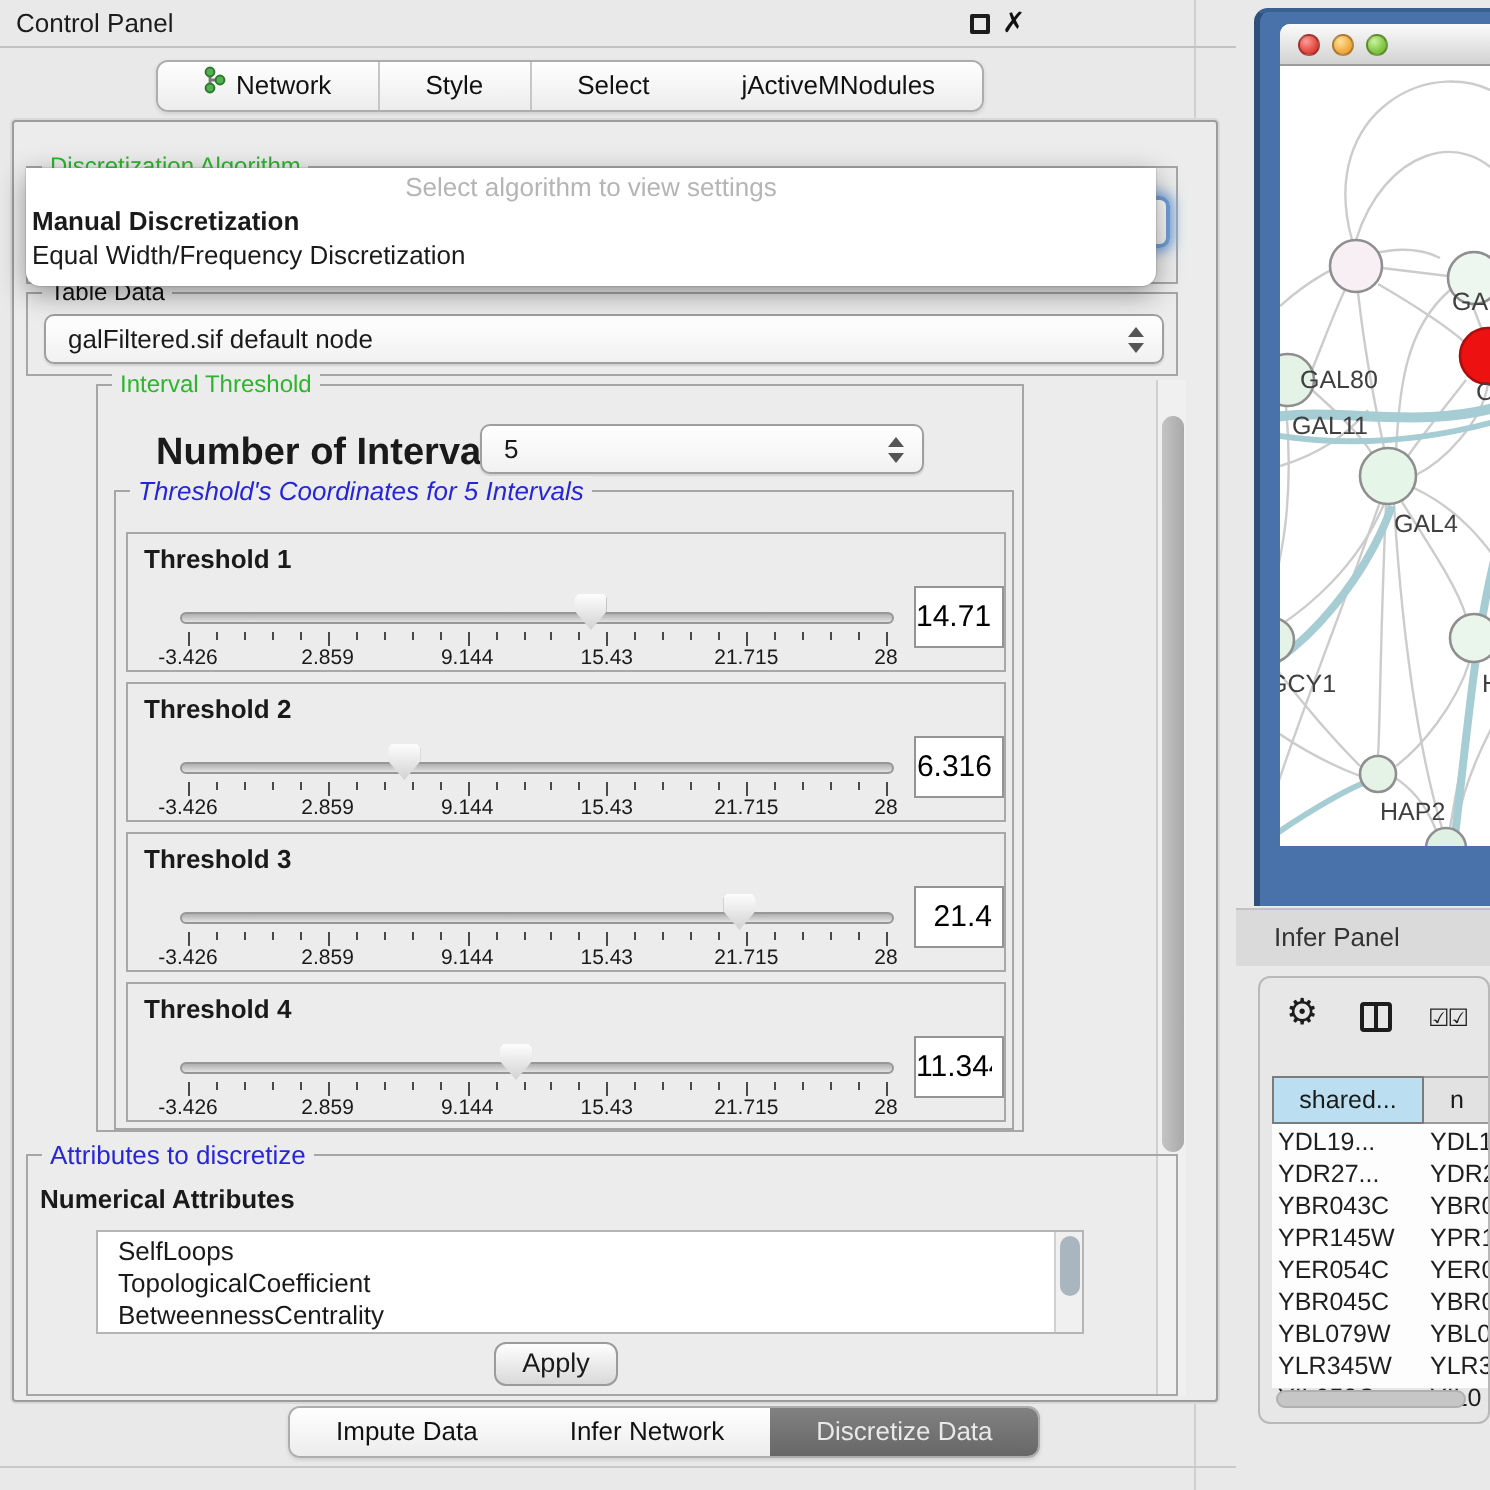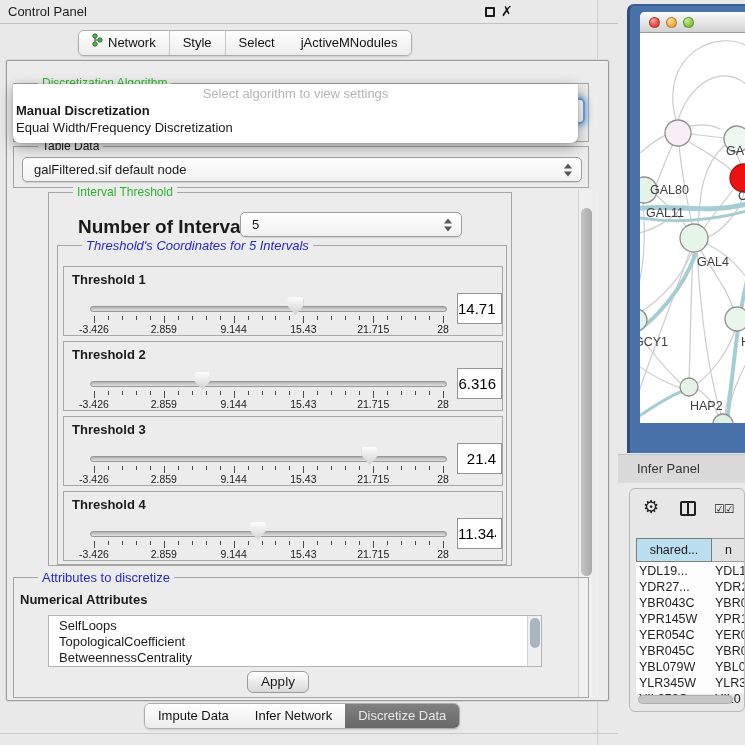--- a/index.html
+++ b/index.html
@@ -9,28 +9,28 @@
   .abs { position:absolute; }
 
   
   #cp { position:absolute; left:0; top:0; width:598px; height:745px; background:#e9e9e9; border-right:1px solid #cfcfcf; }
   #cp-titlebar { position:absolute; left:0; top:0; width:618px; height:24px; border-bottom:1px solid #c2c2c2; }
   #cp-title { position:absolute; left:8px; top:0; line-height:23px; font-size:13px; color:#1c1c1c; }
   #float-ic { position:absolute; left:485px; top:7px; width:10px; height:10px; border:2px solid #1c1c1c; border-radius:1px; }
   #close-ic { position:absolute; left:501px; top:3px; font-size:14px; font-weight:bold; color:#111; }
 
   .tabbar { position:absolute; display:flex; height:26px; border:1px solid #adadad; border-radius:6px; overflow:hidden; box-shadow:0 1px 2px rgba(0,0,0,.12); }
-  .tab { padding:0 13px; line-height:24px; font-size:13px; background:linear-gradient(#ffffff,#ececec); color:#111; display:flex; align-items:flex-start; gap:5px; }
+  .tab { padding:0 23px; line-height:24px; font-size:13px; background:linear-gradient(#ffffff,#ececec); color:#111; display:flex; align-items:flex-start; gap:5px; }
   .tab.sep { border-left:1px solid #c6c6c6; }
   .tab.sel { background:linear-gradient(#818181,#676767); color:#e9e9e9; }
 
   #main-panel { position:absolute; left:6px; top:60px; width:603px; height:641px; background:#ececec; border:1px solid #9c9c9c; border-radius:2px; box-shadow:0 0 0 1px #d9d9d9; }
 
   .grp { position:absolute; border:1px solid #a6a6a6; }
-  .grp-ttl { position:absolute; top:-8px; left:24px; background:#ececec; padding:0 4px; font-size:12px; white-space:nowrap; }
+  .grp-ttl { position:absolute; top:-8px; left:7px; background:#ececec; padding:0 4px; font-size:12px; white-space:nowrap; }
   .t-green { color:#2db52d; }
   .t-blue  { color:#2626d9; }
   .t-black { color:#111; }
 
   .combo { position:absolute; background:linear-gradient(#ffffff,#f1f1f1); border:1px solid #9f9f9f; border-radius:5px; font-size:13px; line-height:23px; padding-left:11px; box-shadow:0 1px 1px rgba(0,0,0,.12); white-space:nowrap; overflow:hidden; }
   .updown { position:absolute; right:9px; top:50%; transform:translateY(-50%); display:flex; flex-direction:column; gap:3px; }
   .tri-up { width:0; height:0; border-left:4px solid transparent; border-right:4px solid transparent; border-bottom:5px solid #555; }
   .tri-dn { width:0; height:0; border-left:4px solid transparent; border-right:4px solid transparent; border-top:5px solid #555; }
 
   #algo-combo { left:22px; top:98px; width:563px; height:26px; border:2px solid #6f9fd8; box-shadow:0 0 6px 2px #7fabe2; z-index:1; }

